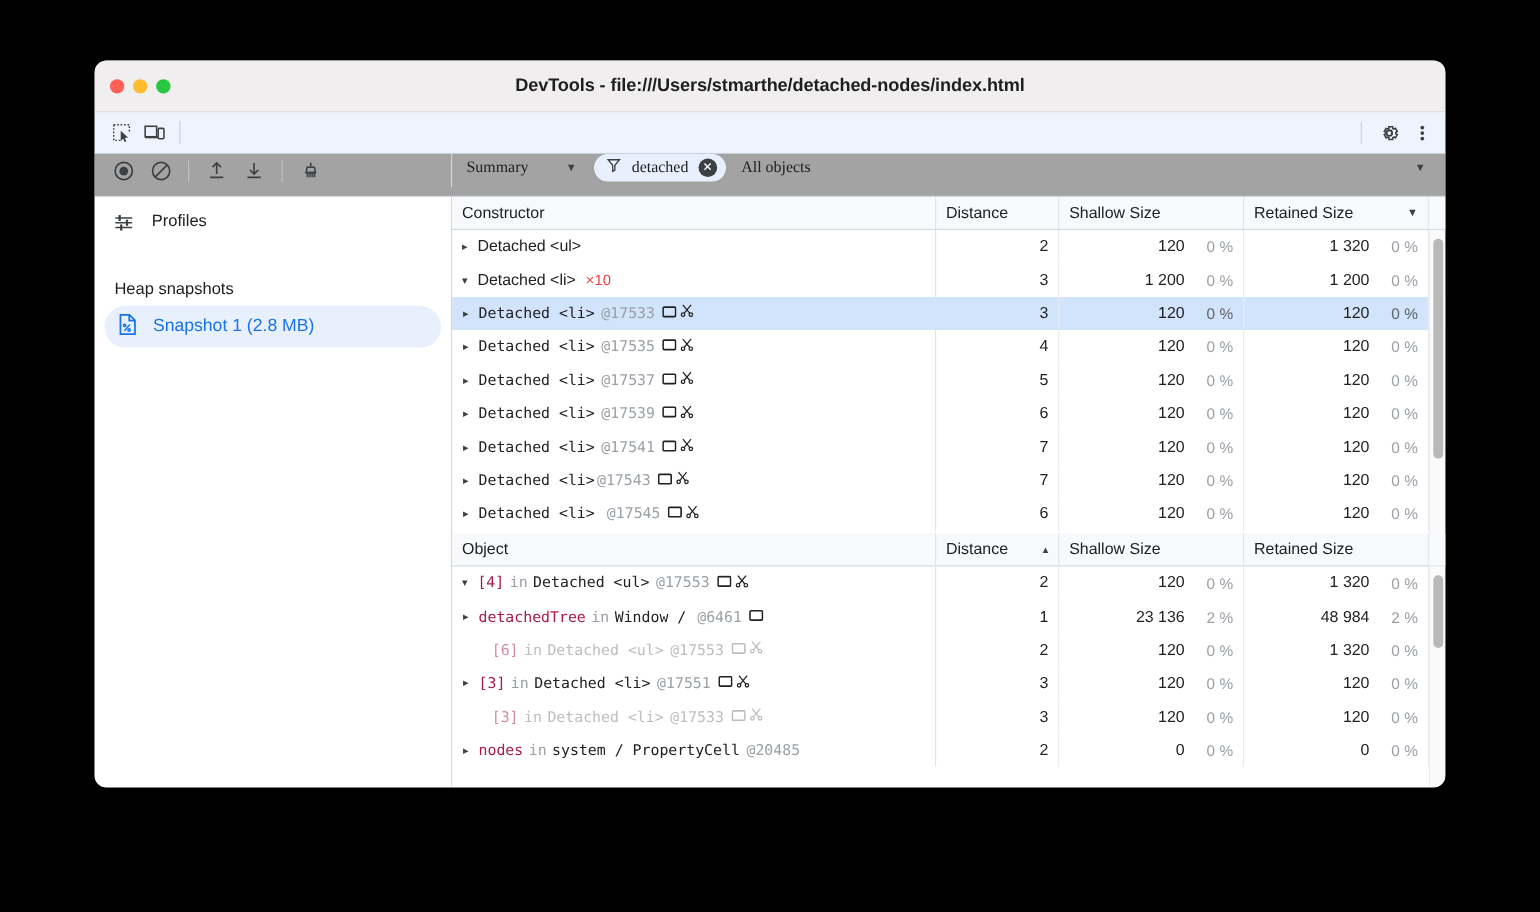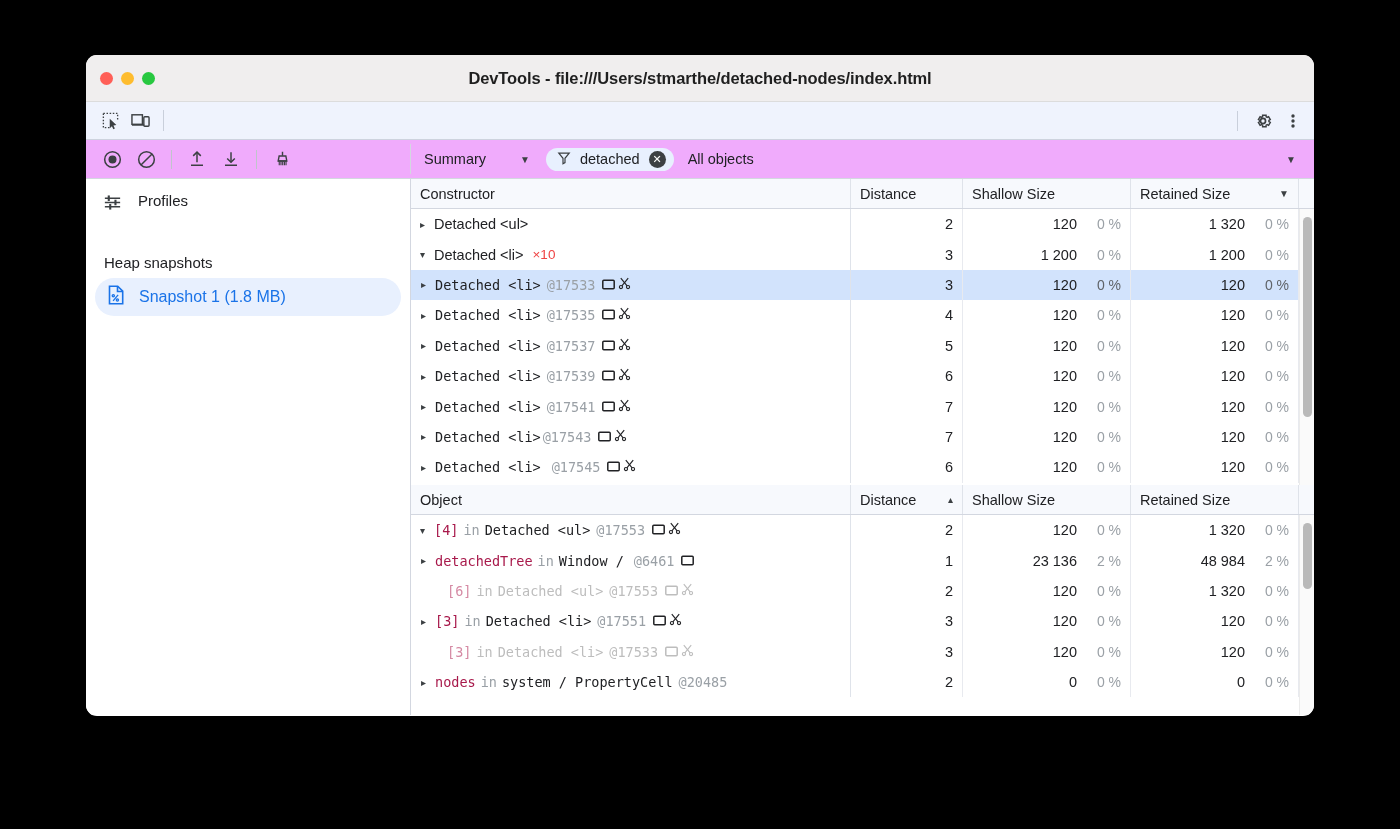--- a/index.html
+++ b/index.html
@@ -63,23 +63,24 @@
   .tab.active { color: #1a73e8; }
   .tab.active::after {
     content: ""; position: absolute; left: 11px; right: 11px; bottom: 0;
     height: 2px; background: #1a73e8;
   }
   .tabstrip-right { margin-left: auto; display: flex; align-items: center; padding-right: 6px; }
 
   
   .toolbar2 {
     height: 39px;
-    display: flex; align-items: center;
+    display: flex; align-items: flex-start;
     border-bottom: 1px solid #d3d7e0;
-    background: #f0abfc;
+    background: #a3a3a3;
+    font-family: Liberation Serif, serif;
   }
   .toolbar2-left {
     width: 325px; display: flex; align-items: center; gap: 2px;
     padding-left: 10px;
     border-right: 1px solid #d3d7e0;
   }
   .tb-icon { width: 32px; height: 30px; display: flex; align-items: center; justify-content: center; }
   .tb-sep { width: 1px; height: 19px; background: #c0c4cc; margin: 0 7px; }
   .toolbar2-right { flex: 1; display: flex; align-items: center; padding-left: 13px; }
   .select-box { display: flex; align-items: center; gap: 34px; font-size: 14.5px; color: #202124; }
@@ -334,21 +335,21 @@
           <svg width="20" height="22" viewBox="0 0 20 22">
             <path d="M3.5 2.2h8.2l5 5v12.6H3.5z" fill="none" stroke="#1a73e8" stroke-width="1.6"></path>
             <path d="M11.5 2.4v5.1h5" fill="none" stroke="#1a73e8" stroke-width="1.6"></path>
             <g stroke="#1a73e8" stroke-width="1.3">
               <circle cx="7.3" cy="11.8" r="1.1" fill="none"></circle>
               <circle cx="11.4" cy="16" r="1.1" fill="none"></circle>
               <path d="M12.1 10.9l-5 6"></path>
             </g>
           </svg>
         </span>
-        <span>Snapshot 1 (1.8 MB)</span>
+        <span>Snapshot 1 (2.8 MB)</span>
       </div>
     </div>
 
     <div class="rightpane">
 
       <div class="grid" style="height:306px;">
         <div class="grid-head">
           <div class="gh col-c">Constructor</div>
           <div class="gh col-d">Distance</div>
           <div class="gh col-s">Shallow Size</div>

